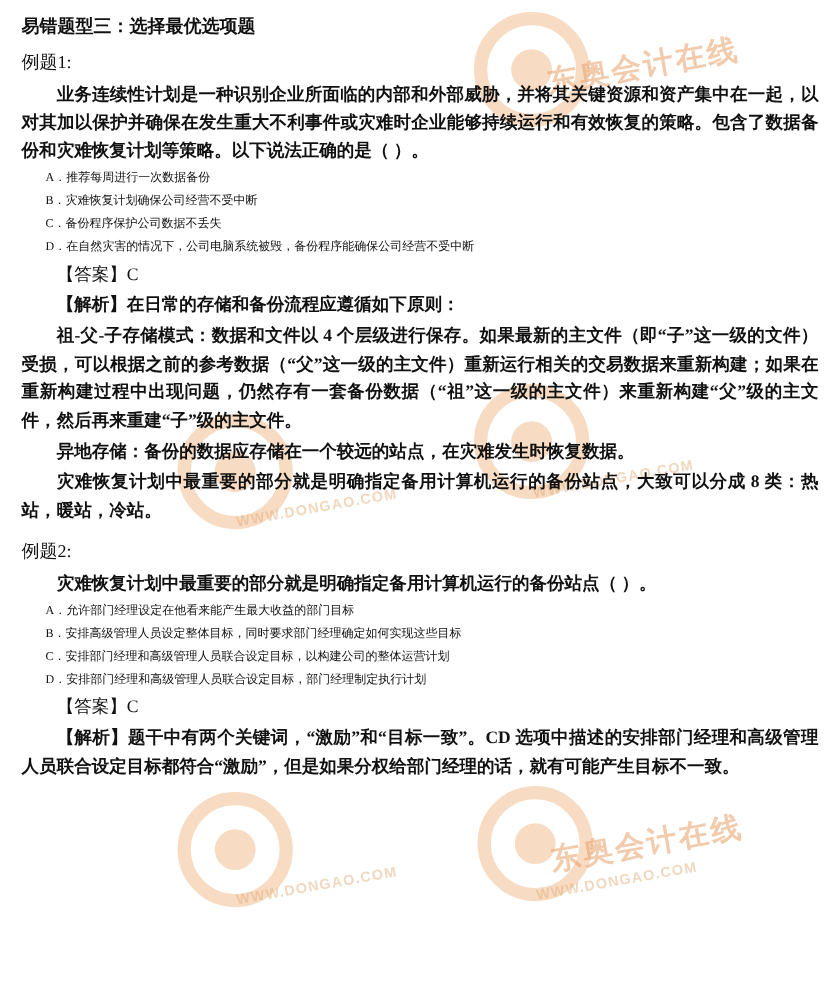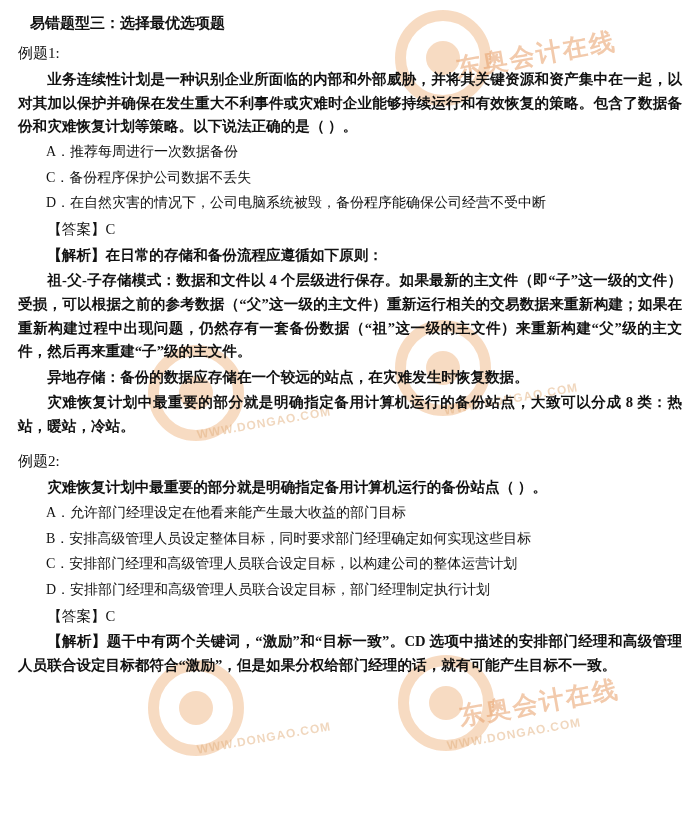--- a/index.html
+++ b/index.html
@@ -68,39 +68,39 @@
   
   .page {
     position: relative;
     z-index: 2;
     padding: 12px 18px 0 18px;
   }
   .h-title {
     font-weight: 700;
     font-size: 15px;
     line-height: 1.5;
-    margin: 0 0 7px 12px;
+    margin: 0 0 7px 0;
   }
   .q-label {
     font-weight: 400;
     font-size: 15px;
     line-height: 1.5;
     margin: 5px 0 4px 0;
   }
   p.body {
     font-size: 14.6px;
     line-height: 1.62;
     margin: 0 0 2px 0;
     text-align: justify;
     text-justify: inter-ideograph;
     text-indent: 2em;
     font-weight: bold;
   }
   p.opt {
-    font-size: 14px;
+    font-size: 10px;
     line-height: 1.62;
     margin: 0 0 3px 0;
     text-indent: 2em;
   }
   p.ans {
     font-size: 14.6px;
     line-height: 1.62;
     margin: 2px 0 2px 0;
     text-indent: 2em;
   }
@@ -128,20 +128,21 @@
 </div>
 
 <div class="page">
 
   <div class="h-title">易错题型三：选择最优选项题</div>
 
   <div>
     <div class="q-label">例题1:</div>
     <p class="body">业务连续性计划是一种识别企业所面临的内部和外部威胁，并将其关键资源和资产集中在一起，以对其加以保护并确保在发生重大不利事件或灾难时企业能够持续运行和有效恢复的策略。包含了数据备份和灾难恢复计划等策略。以下说法正确的是（    ）。</p>
     <p class="opt">A．推荐每周进行一次数据备份</p>
+    <p class="opt">B．灾难恢复计划确保公司经营不受中断</p>
     <p class="opt">C．备份程序保护公司数据不丢失</p>
     <p class="opt">D．在自然灾害的情况下，公司电脑系统被毁，备份程序能确保公司经营不受中断</p>
     <p class="ans">【答案】C</p>
     <p class="body">【解析】在日常的存储和备份流程应遵循如下原则：</p>
     <p class="body">祖-父-子存储模式：数据和文件以 4 个层级进行保存。如果最新的主文件（即“子”这一级的文件）受损，可以根据之前的参考数据（“父”这一级的主文件）重新运行相关的交易数据来重新构建；如果在重新构建过程中出现问题，仍然存有一套备份数据（“祖”这一级的主文件）来重新构建“父”级的主文件，然后再来重建“子”级的主文件。</p>
     <p class="body">异地存储：备份的数据应存储在一个较远的站点，在灾难发生时恢复数据。</p>
     <p class="body">灾难恢复计划中最重要的部分就是明确指定备用计算机运行的备份站点，大致可以分成 8 类：热站，暖站，冷站。</p>
   </div>
 
   <div class="spacer-sm"></div>

